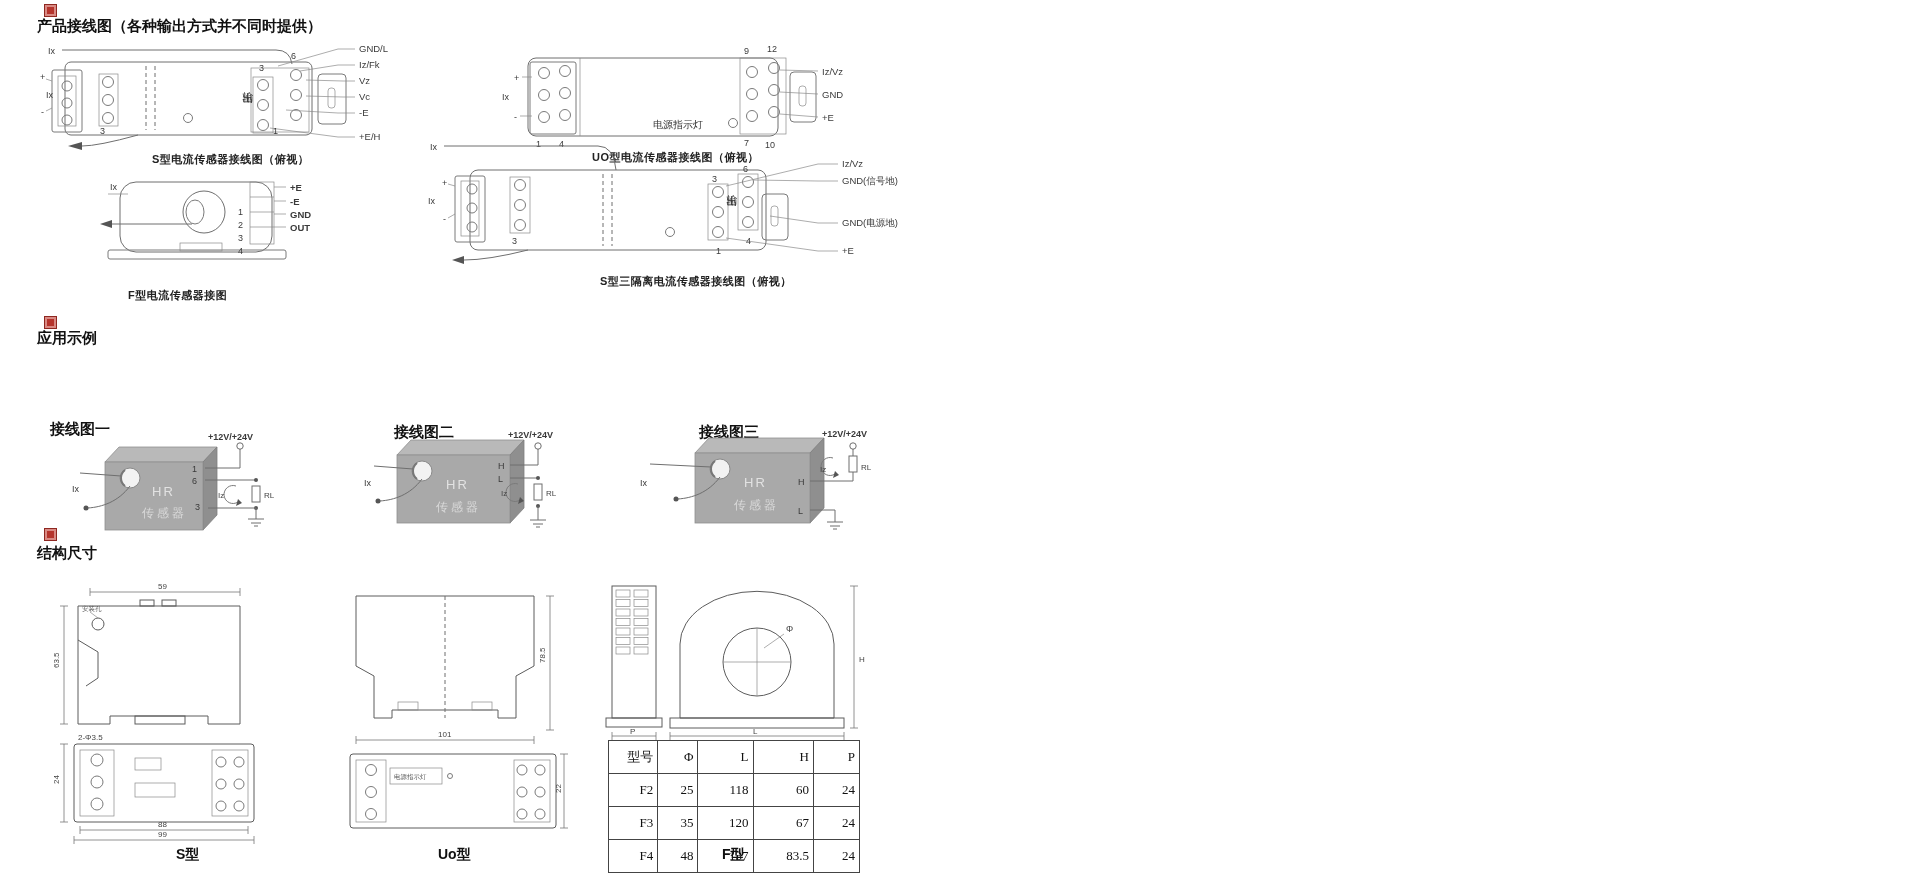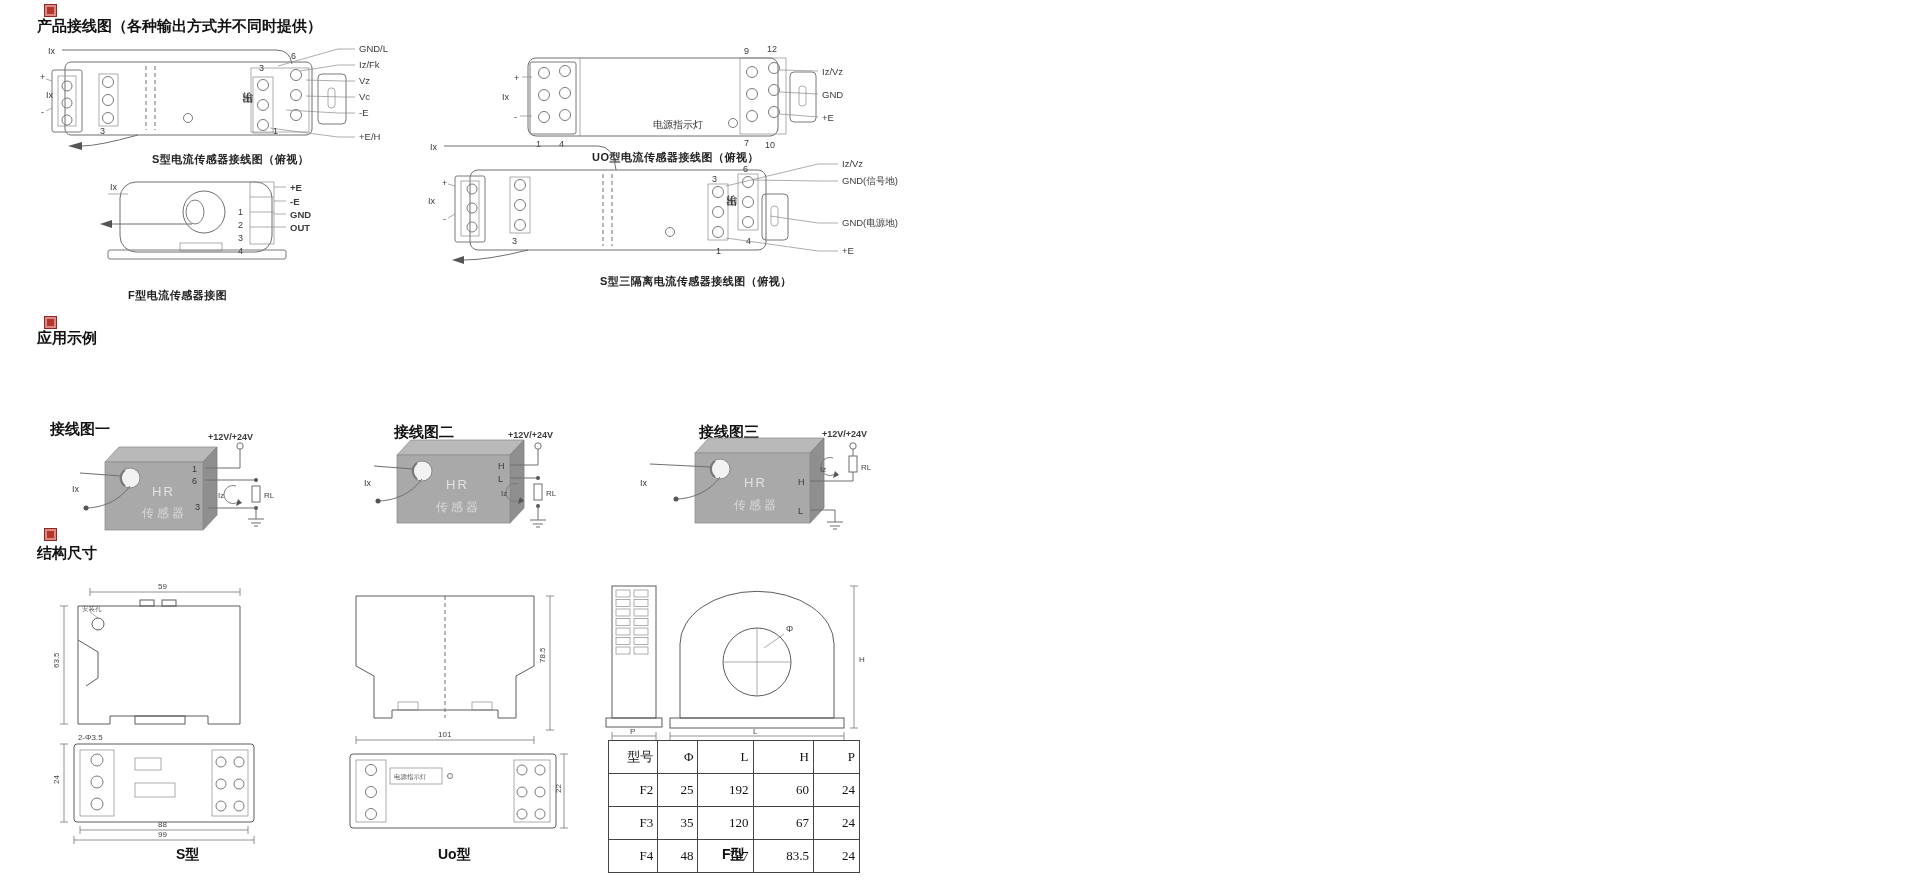--- a/index.html
+++ b/index.html
@@ -468,21 +468,21 @@
         <tr>
       <td style="width:50px;">型号</td>
       <td style="width:38px;">Φ</td>
       <td style="width:56px;">L</td>
       <td style="width:62px;">H</td>
       <td style="width:46px;">P</td>
     </tr>
     <tr>
       <td>F2</td>
       <td>25</td>
-      <td>192</td>
+      <td>118</td>
       <td>60</td>
       <td>24</td>
     </tr>
     <tr>
       <td>F3</td>
       <td>35</td>
       <td>120</td>
       <td>67</td>
       <td>24</td>
     </tr>

